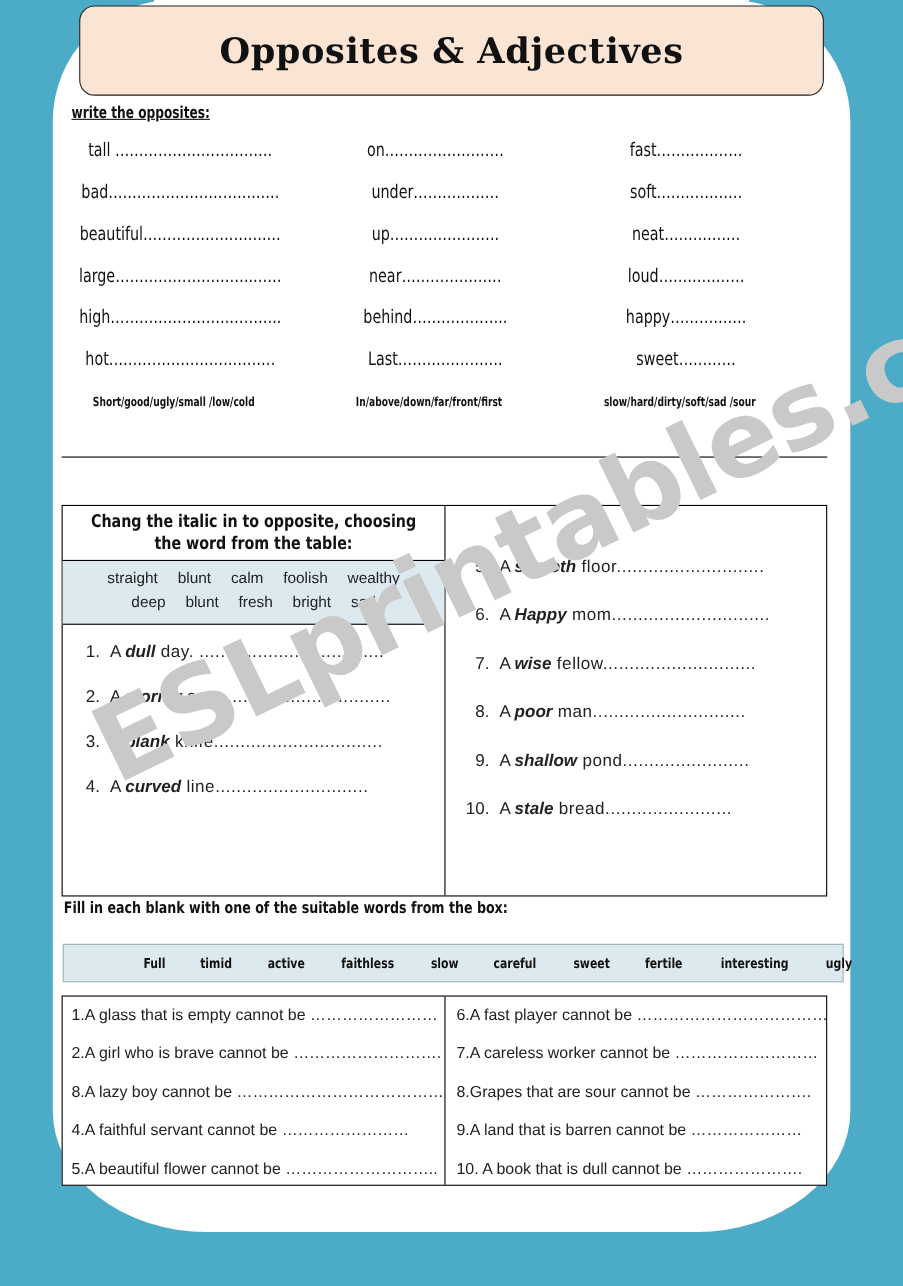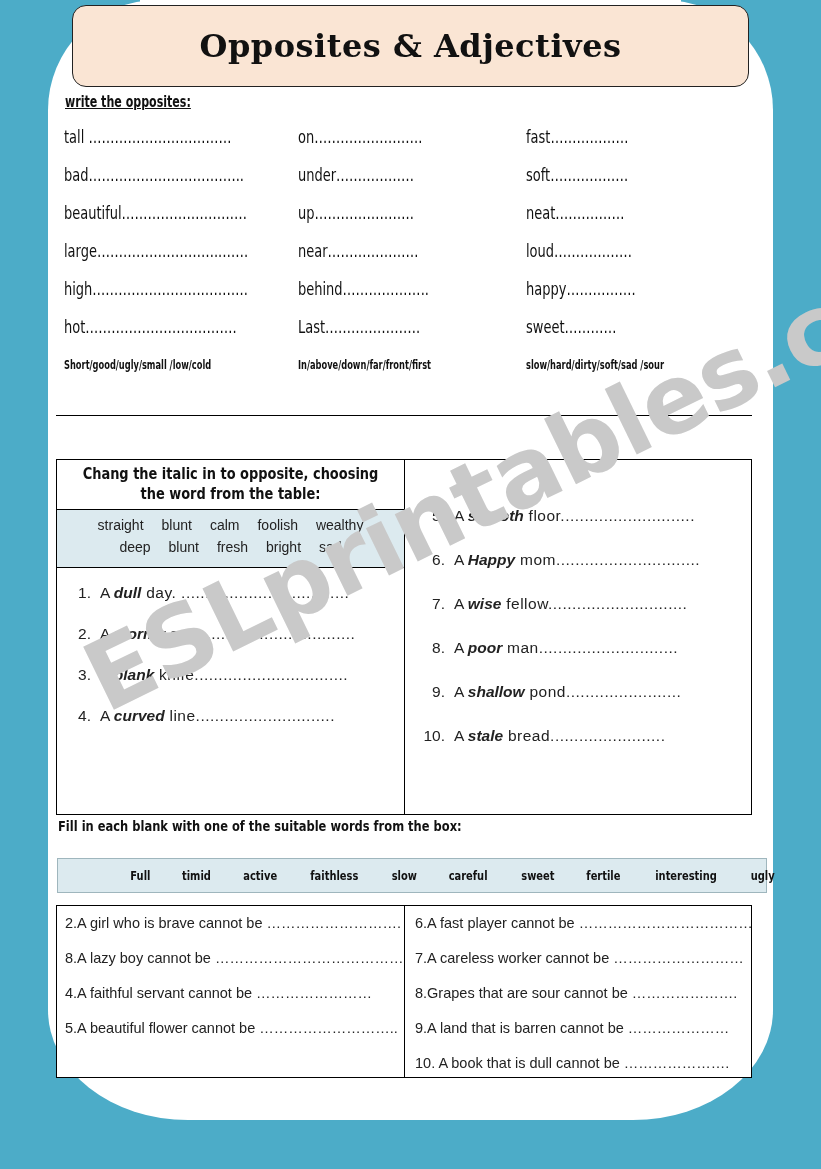--- a/index.html
+++ b/index.html
@@ -87,20 +87,21 @@
     color: #111;
     text-decoration: underline;
     font-stretch: condensed;
     font-family: "DejaVu Sans", sans-serif;
     transform: scaleX(0.82);
     transform-origin: left center;
   }
   .s1-col {
     position: absolute;
     top: 128px;
+    text-align: center;
   }
   #s1-col1 { left: 64px; width: 235px; }
   #s1-col2 { left: 298px; width: 230px; }
   #s1-col3 { left: 526px; width: 230px; }
 
   .s1-row {
     height: 38px;
     font-size: 17px;
     color: #111;
     white-space: nowrap;
@@ -420,20 +421,21 @@
       <span>slow</span>
       <span>careful</span>
       <span>sweet</span>
       <span>fertile</span>
       <span>interesting</span>
       <span>ugly</span>
     </div>
 
     <div id="s3-table">
       <div class="s3-col" id="s3-col-left">
+        <div class="s3-item">1.A glass that is empty cannot be ……………………</div>
         <div class="s3-item">2.A girl who is brave cannot be ……………………….</div>
         <div class="s3-item">8.A lazy boy cannot be …………………………………</div>
         <div class="s3-item">4.A faithful servant cannot be ……………………</div>
         <div class="s3-item">5.A beautiful flower cannot be ………………………..</div>
       </div>
       <div class="s3-col" id="s3-col-right">
         <div class="s3-item">6.A fast player cannot be ………………………………</div>
         <div class="s3-item">7.A careless worker cannot be ………………………</div>
         <div class="s3-item">8.Grapes that are sour cannot be ………………….</div>
         <div class="s3-item">9.A land that is barren cannot be …………………</div>

